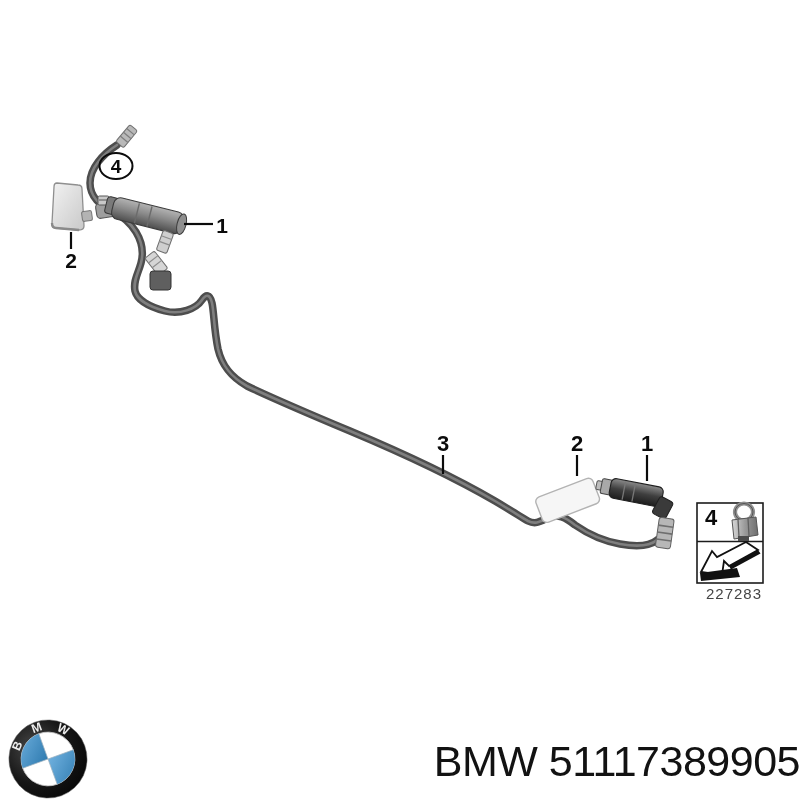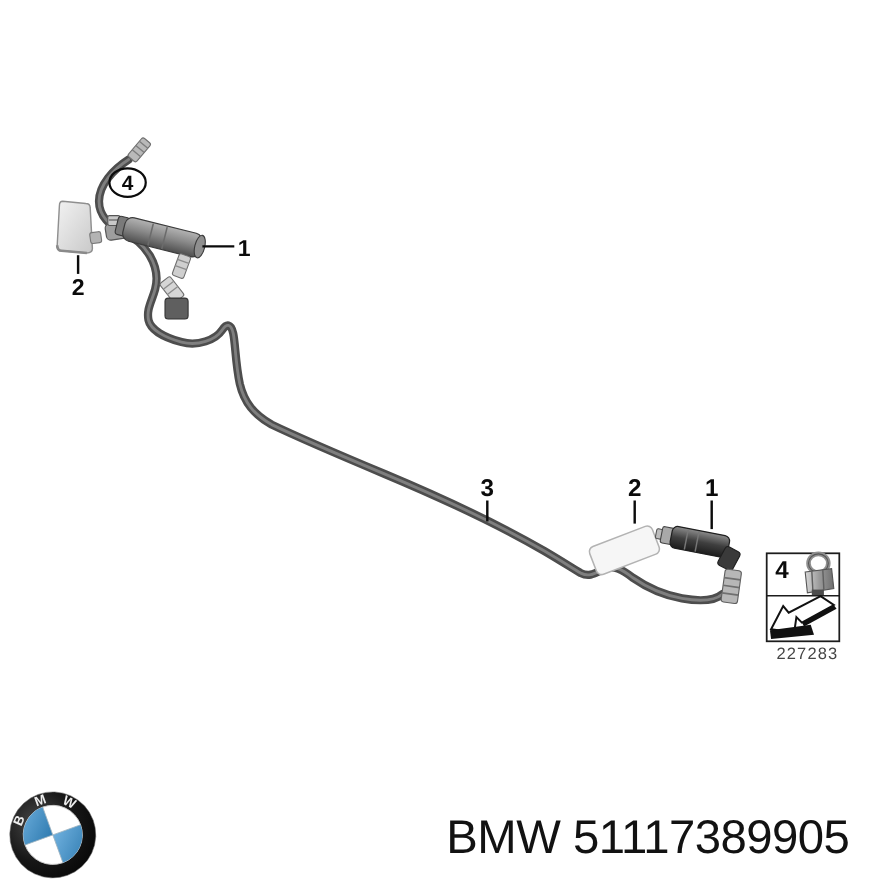--- a/index.html
+++ b/index.html
@@ -1,20 +1,20 @@
 <!DOCTYPE html>
 <html><head>
 <meta charset="utf-8">
 <style>
   html,body{margin:0;padding:0;background:#fff;}
   .page{position:relative;width:800px;height:800px;background:#ffffff;overflow:hidden;
         font-family:"Liberation Sans",sans-serif;}
   svg{display:block;}
   #diagram{position:absolute;left:0;top:0;}
-  .caption{position:absolute;right:28px;top:740px;font-size:43px;line-height:43px;
+  .caption{position:absolute;right:0;top:740px;font-size:43px;line-height:43px;
            letter-spacing:-0.5px;color:#121212;white-space:nowrap;}
   #logo{position:absolute;left:2px;top:716px;}
   .co{font-family:"Liberation Sans",sans-serif;font-weight:bold;fill:#0b0b0b;}
   .leader{stroke:#0b0b0b;stroke-width:2.2;fill:none;}
   .ref{font-family:"Liberation Sans",sans-serif;fill:#454545;letter-spacing:1px;}
 </style>
 </head>
 <body>
 
 <div class="page">

